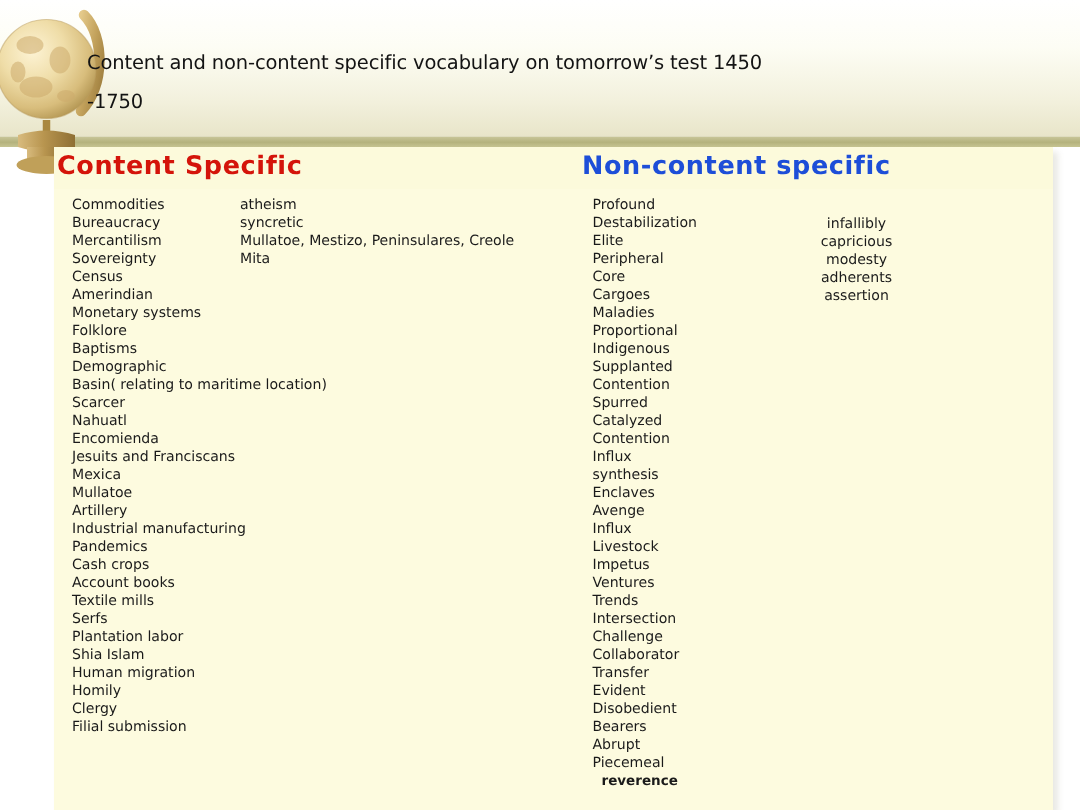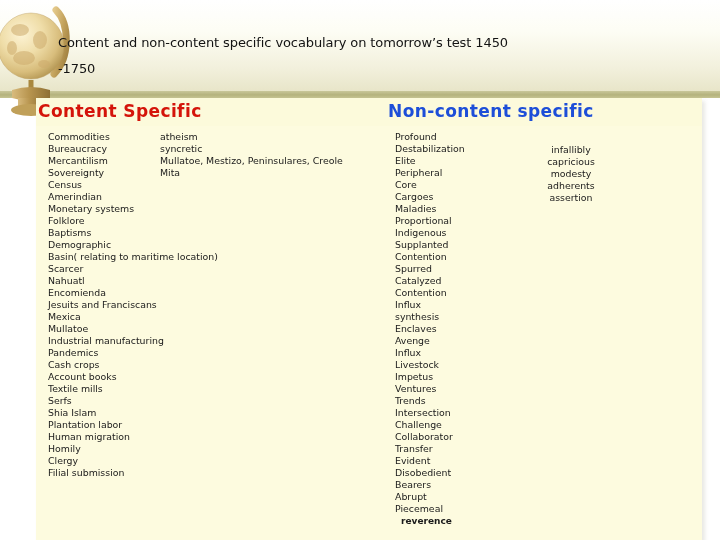--- a/index.html
+++ b/index.html
@@ -180,28 +180,29 @@
         <div class="row">Folklore</div>
         <div class="row">Baptisms</div>
         <div class="row">Demographic</div>
         <div class="row">Basin( relating to maritime location)</div>
         <div class="row">Scarcer</div>
         <div class="row">Nahuatl</div>
         <div class="row">Encomienda</div>
         <div class="row">Jesuits and Franciscans</div>
         <div class="row">Mexica</div>
         <div class="row">Mullatoe</div>
+        <div class="row">Artillery</div>
         <div class="row">Industrial manufacturing</div>
         <div class="row">Pandemics</div>
         <div class="row">Cash crops</div>
         <div class="row">Account books</div>
         <div class="row">Textile mills</div>
         <div class="row">Serfs</div>
+        <div class="row">Plantation labor</div>
         <div class="row">Shia Islam</div>
-        <div class="row">Plantation labor</div>
         <div class="row">Human migration</div>
         <div class="row">Homily</div>
         <div class="row">Clergy</div>
         <div class="row">Filial submission</div>
       </div>
     <div class="listblock lb-content-sub">
         <div class="row">atheism</div>
         <div class="row">syncretic</div>
         <div class="row">Mullatoe, Mestizo, Peninsulares, Creole</div>
         <div class="row">Mita</div>

